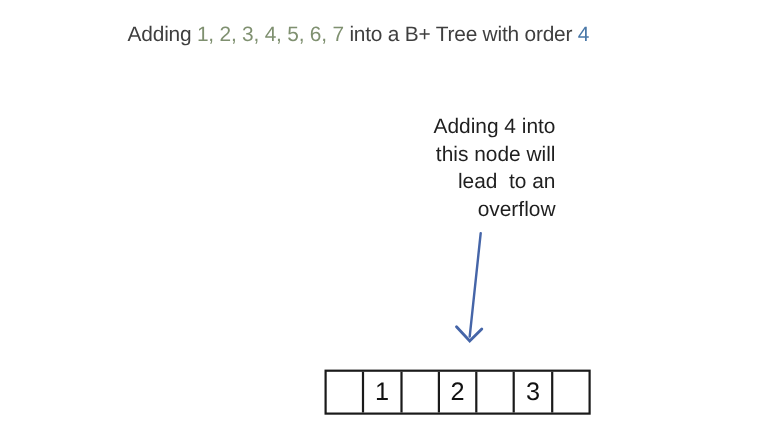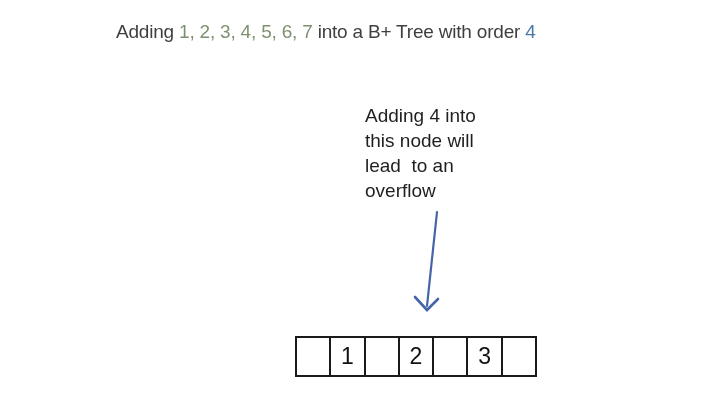--- a/index.html
+++ b/index.html
@@ -27,20 +27,21 @@
   .title .seq { color: #7f9070; margin-top: 45px; }
   .title .order { color: #4a78a8; }
   .annotation {
     position: absolute;
     left: 365px; top: 103px;
     font-size: 19px;
     line-height: 25px;
     color: #1f1f1f;
     white-space: pre-wrap;
     width: 140px;
+    text-align: right;
   }
   .arrow-svg {
     position: absolute;
     left: 0; top: 0;
     width: 701px; height: 401px;
     pointer-events: none;
   }
   .bptree-node {
     position: absolute;
     left: 295px; top: 336px;

